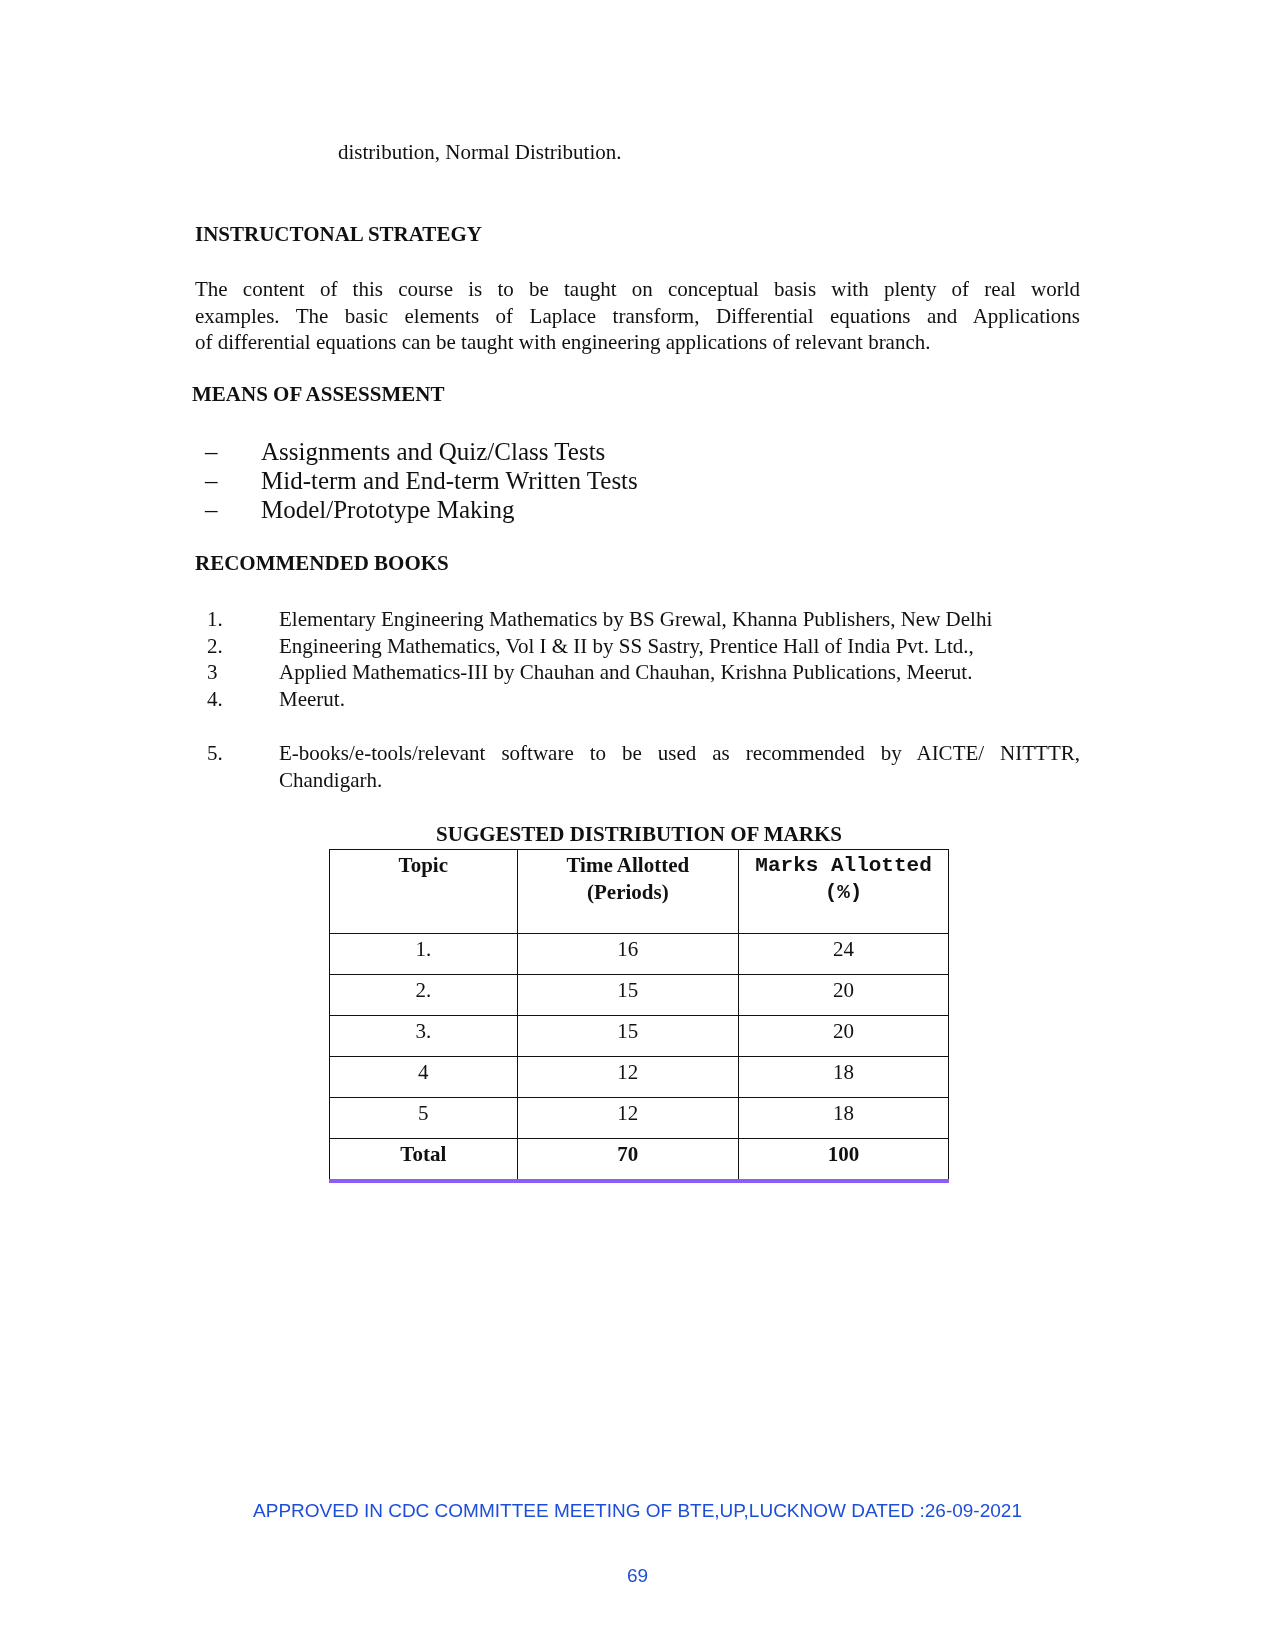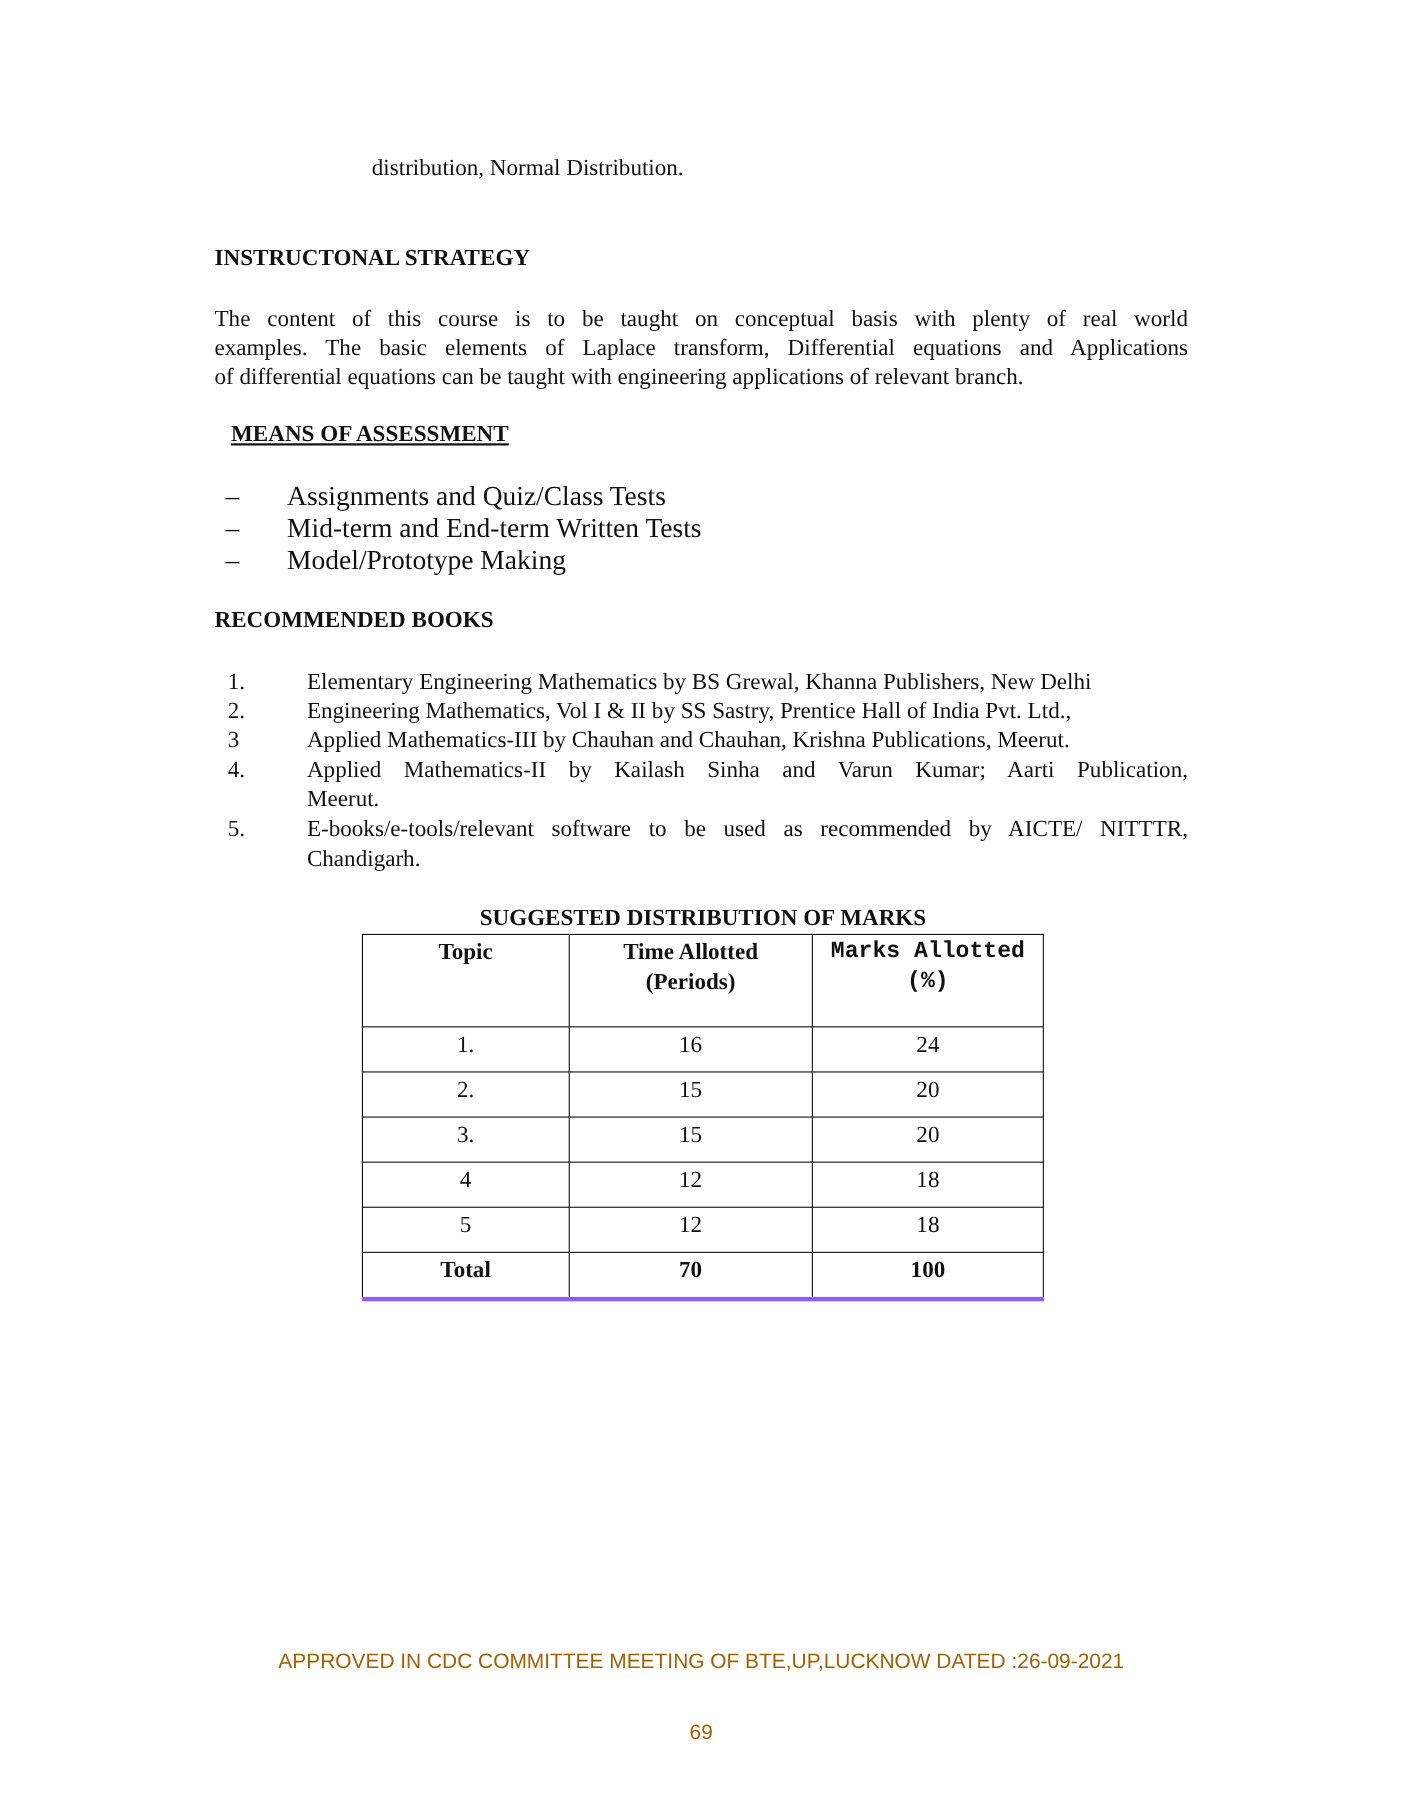--- a/index.html
+++ b/index.html
@@ -20,37 +20,37 @@
   .justified .line.first { text-align: justify; text-align-last: justify; }
   table.marks { position: absolute; left: 329px; top: 849px; width: 620px; border-collapse: collapse; font-size: 21px; }
   table.marks td, table.marks th { border: 1.5px solid #111; text-align: center; vertical-align: top; padding: 0; }
   table.marks th { height: 81px; font-weight: bold; line-height: 27px; padding-top: 2px; }
   table.marks td { height: 40px; line-height: 30px; }
   table.marks tr.total td { font-weight: bold; border-bottom: 4px solid #8b5cf6; }
   .col1 { width: 188px; }
   .col2 { width: 222px; }
   .col3 { width: 210px; font-family: Liberation Mono, monospace; }
   .footer { position: absolute; left: 0; width: 1275px; text-align: center;
-            font-family: "Liberation Sans", "DejaVu Sans", sans-serif; font-size: 19px; color: #a16207; }
+            font-family: "Liberation Sans", "DejaVu Sans", sans-serif; font-size: 19px; color: #1d4ed8; }
 </style>
 </head>
 <body>
 
 <div class="abs txt" style="left:338px; top:139px;">
   <div>distribution, Normal Distribution.</div>
 </div>
 
 <div class="abs heading" style="left:195px; top:222px;">INSTRUCTONAL STRATEGY</div>
 <div class="para" style="top:276px;">
   <span class="line">The content of this course  is to be taught on conceptual basis with plenty  of real world</span>
   <span class="line">examples. The basic elements of Laplace transform,  Differential equations and Applications</span>
   <span class="line last">of differential equations can be taught with engineering applications of relevant branch.</span>
 </div>
 
-<div class="abs heading" style="left:210px; top:382px;text-decoration:underline;">MEANS OF ASSESSMENT</div>
+<div class="abs heading" style="left:192px; top:382px;">MEANS OF ASSESSMENT</div>
 <div class="bullet-row" style="top:438px;">
   <span class="dash">–</span><span>Assignments and Quiz/Class Tests</span>
 </div>
 <div class="bullet-row" style="top:467px;">
   <span class="dash">–</span><span>Mid-term and End-term Written Tests</span>
 </div>
 <div class="bullet-row" style="top:496px;">
   <span class="dash">–</span><span>Model/Prototype Making</span>
 </div>
 
@@ -70,21 +70,20 @@
 </div>
 <div class="book-row" style="top:659px;">
   <span class="num">3</span>
   <span class="title">
       <span class="line">Applied Mathematics-III by Chauhan and Chauhan, Krishna Publications, Meerut.</span>
     </span>
 </div>
 <div class="book-row justified" style="top:686px;">
   <span class="num">4.</span>
   <span class="title">
-    <span class="line first" style="white-space:normal;">Applied Mathematics-II by Kailash Sinha and Varun Kumar; Aarti Publication,</span>
     <span class="line">Meerut.</span>
   </span>
 </div>
 <div class="book-row justified" style="top:740px;">
   <span class="num">5.</span>
   <span class="title">
     <span class="line first" style="white-space:normal;">E-books/e-tools/relevant software to be used as recommended by AICTE/ NITTTR,</span>
     <span class="line">Chandigarh.</span>
   </span>
 </div>

